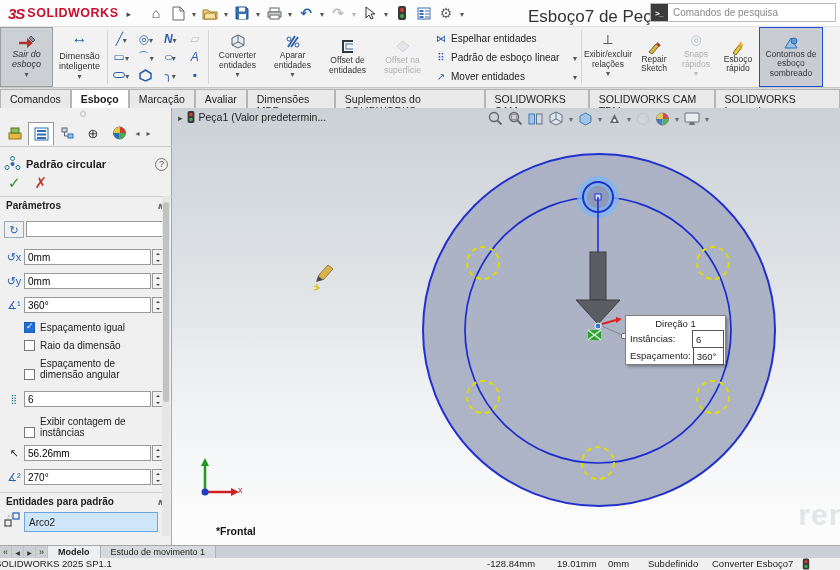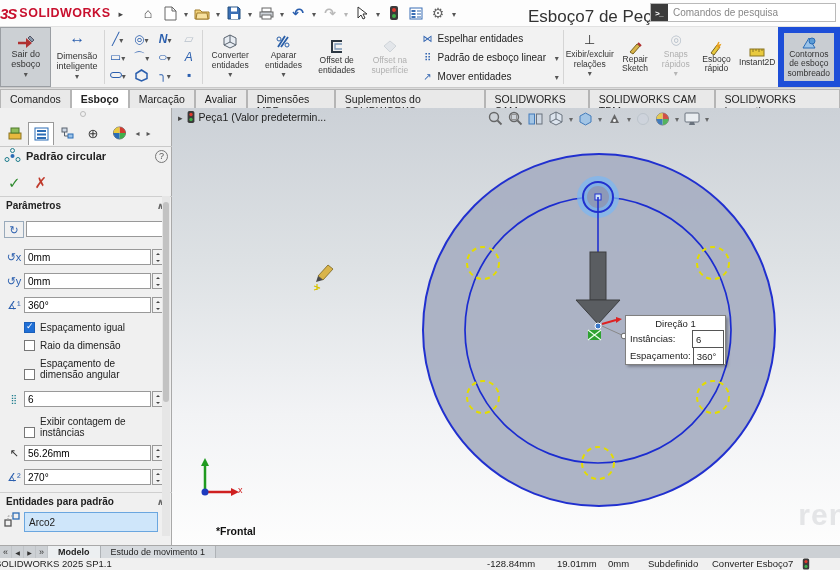--- a/index.html
+++ b/index.html
@@ -29,22 +29,22 @@
   .search-btn{width:17px;height:17px;background:#3c3c3c;display:flex;align-items:center;justify-content:center;}
   .search-ph{color:#888;font-size:10px;margin-left:5px;}
   .traffic{width:8px;height:14px;background:#3a3a3a;border-radius:2px;position:relative;display:inline-block;}
   .traffic::before,.traffic::after{content:"";position:absolute;left:2px;width:4px;height:4px;border-radius:50%;}
   .traffic::before{top:2px;background:#e03a2f;} .traffic::after{bottom:2px;background:#3fae49;}
 
   
   #ribbon{top:27px;left:0;width:840px;height:61px;background:#f2f2f2;border-bottom:1px solid #c9c9c9;display:flex;align-items:stretch;}
   .rb-big{width:53px;display:flex;flex-direction:column;align-items:center;justify-content:center;text-align:center;font-size:9px;line-height:10px;color:#333;padding:2px 1px;}
   .rb-big .ric{font-size:16px;height:18px;color:#2b5fae;}
-  .pressed{background:#ccd0d4;border:1px solid #9a9ea3;}
-  .pressed2{background:#c9cdd2;border:6px solid #1d4ed8;}
+  .pressed{background:#ccd0d4;border:1px solid #9a9ea3;font-style:italic;}
+  .pressed2{background:#c9cdd2;border:1px solid #1d4ed8;}
   .rb-sep{width:1px;background:#d5d5d5;margin:3px 1px;}
   .grid3{width:98px;display:grid;grid-template-columns:repeat(4,1fr);align-content:center;row-gap:1px;}
   .tool{display:flex;align-items:center;justify-content:center;height:17px;}
   .tool .g{font-size:12px;color:#2b5fae;line-height:12px;}
   .g.dis{color:#b9c2cc;}
   .pill{width:12px;height:6px;border:1.5px solid #2b5fae;border-radius:3px;display:inline-block;}
   .rb-mid{width:55px;display:flex;flex-direction:column;align-items:center;justify-content:center;text-align:center;font-size:8.5px;line-height:9.5px;color:#333;}
   .rb-mid svg{margin-bottom:2px;}
   .dis-txt{color:#b0b0b0;}
   .stack{width:150px;display:flex;flex-direction:column;justify-content:center;}
@@ -59,21 +59,21 @@
   .tab{padding:3px 9px 3px;border:1px solid #b5b5b5;border-bottom:none;background:#e9e9e9;font-size:10.5px;color:#222;height:19px;}
   .tab.active{background:#fff;font-weight:bold;}
 
   
   #panel{top:108px;left:0;width:172px;height:437px;background:#f0f0f0;border-right:1px solid #a9a9a9;}
   .grip{position:absolute;top:3px;left:80px;width:6px;height:6px;border:1px solid #bbb;border-radius:50%;}
   .pmtabs{position:absolute;top:12px;left:0;width:172px;height:27px;border-bottom:1px solid #c9c9c9;display:flex;align-items:center;padding-left:2px;}
   .pmtab{width:26px;height:23px;display:flex;align-items:center;justify-content:center;}
   .pmtab.active{background:#fff;border:1px solid #9a9a9a;border-bottom:none;}
   .pm-arrow{width:11px;text-align:center;color:#555;font-size:8px;}
-  .ph-row{position:absolute;top:40px;left:4px;width:164px;display:flex;align-items:center;}
+  .ph-row{position:absolute;top:48px;left:4px;width:164px;display:flex;align-items:center;}
   .ph-title{font-weight:bold;font-size:11px;margin-left:5px;flex:1;}
   .help-circ{width:13px;height:13px;border:1px solid #777;border-radius:50%;color:#555;font-size:9px;display:flex;align-items:center;justify-content:center;}
   .okrow{position:absolute;top:66px;left:8px;display:flex;gap:14px;}
   .sec-div{position:absolute;left:0;width:172px;border-top:1px solid #cfcfcf;}
   .sec-head{position:absolute;left:6px;width:158px;display:flex;font-weight:bold;font-size:10px;color:#222;}
   .sec-head span:last-child{margin-left:auto;}
   .prow{position:absolute;left:4px;width:160px;height:18px;display:flex;align-items:center;}
   .picon{width:20px;font-size:11px;color:#2b5fae;text-align:center;flex:none;}
   .pfield{flex:1;height:16px;border:1px solid #999;background:#fff;font-size:10px;padding:0 3px;font-family:"Liberation Sans",sans-serif;min-width:0;}
   .spin{width:12px;height:16px;border:1px solid #999;background:#f2f2f2;margin-left:1px;flex:none;}
@@ -107,21 +107,21 @@
   .nav-btn{width:12px;display:flex;align-items:center;justify-content:center;color:#333;border-right:1px solid #bfc3c7;}
   .btab{padding:0 10px;display:flex;align-items:center;border-right:1px solid #aeb2b6;background:#d6dade;color:#222;}
   .btab.active{background:#eceff1;font-weight:bold;}
   #statusbar{top:558px;left:0;width:840px;height:12px;background:#f0f0f0;font-size:9.5px;color:#222;overflow:hidden;}
   #statusbar span{position:absolute;top:0px;white-space:nowrap;}
 </style>
 </head>
 <body>
 
 <div id="titlebar" class="abs flex">
-  <span class="logo-mark" style="">3S</span>
+  <span class="logo-mark" style="margin-left:8px">3S</span>
   <span class="logo-text">SOLIDWORKS</span>
   <span class="exp-caret" style="margin-left:8px"></span>
   <div class="tb-icon" style="margin-left:14px">
       <span>⌂</span>
     </div>
   <div class="tb-icon">
     <svg width="13" height="15">
         <path d="M1 1 h7 l4 4 v9 h-11 z" fill="#fff" stroke="#666"></path>
         <path d="M8 1 v4 h4" fill="none" stroke="#666"></path>
       </svg>
@@ -323,27 +323,20 @@
     <span class="ric" style="color:#b9c2cc">◎</span>
     <span class="dis-txt">Snaps rápidos</span>
     <span class="caret-dis"></span>
   </div>
   <div class="rb-sm">
     <svg width="15" height="14">
         <path d="M2 12 L8 4 l3 2 -6 8 z" fill="#e8c93e" stroke="#7a6420"></path>
         <path d="M10 1 l-2 4 3 -1 -2 4" stroke="#e8a020" stroke-width="1.5" fill="none"></path>
       </svg>
     <span>Esboço rápido</span>
-  </div>
-  <div class="rb-sm">
-    <svg width="16" height="12">
-        <rect x="1" y="3" width="14" height="7" fill="#e8c93e" stroke="#8a7420"></rect>
-        <path d="M4 3 v3 M7 3 v2 M10 3 v3 M13 3 v2" stroke="#8a7420"></path>
-      </svg>
-    <span>Instant2D</span>
   </div>
   <div class="rb-sm pressed2" style="width:64px">
     <svg width="16" height="14">
         <path d="M2 12 L8 2 L14 12 Z" fill="#9cc3e8" stroke="#2b6cb5"></path>
         <circle cx="11" cy="5" r="3" fill="#5b9bd5" stroke="#2b6cb5"></circle>
       </svg>
     <span>Contornos de esboço sombreado</span>
   </div>
 </div>
 

